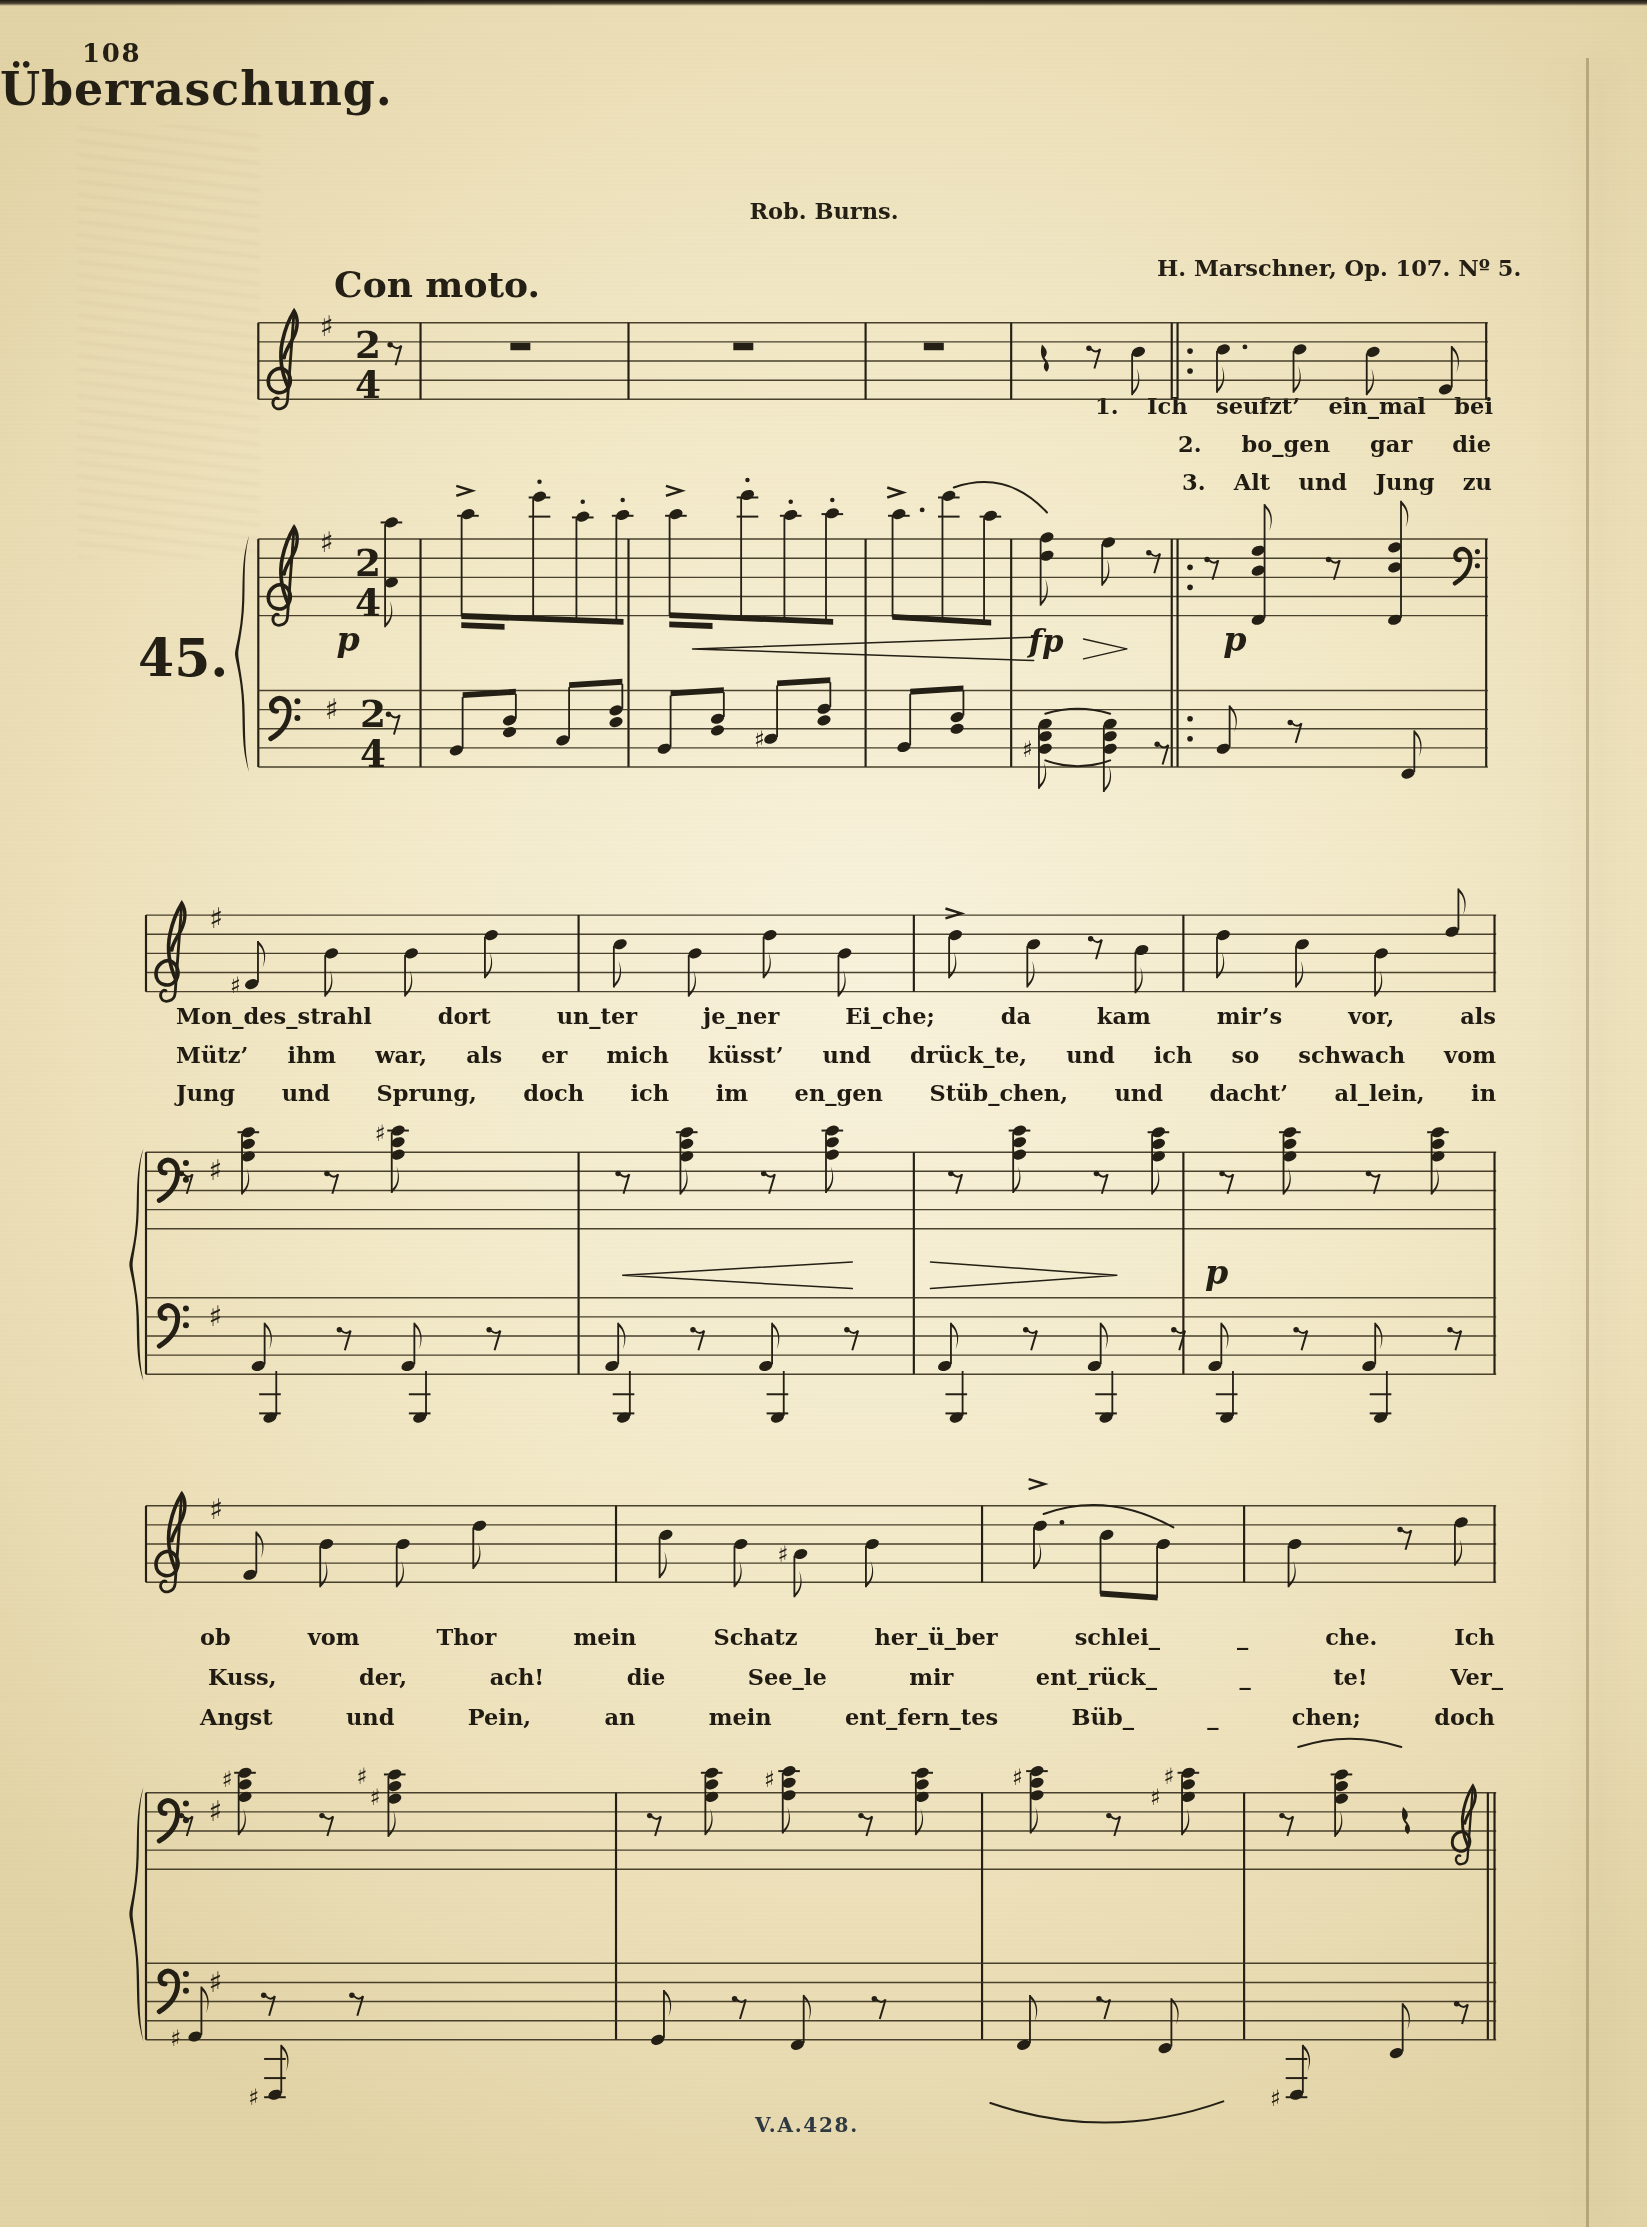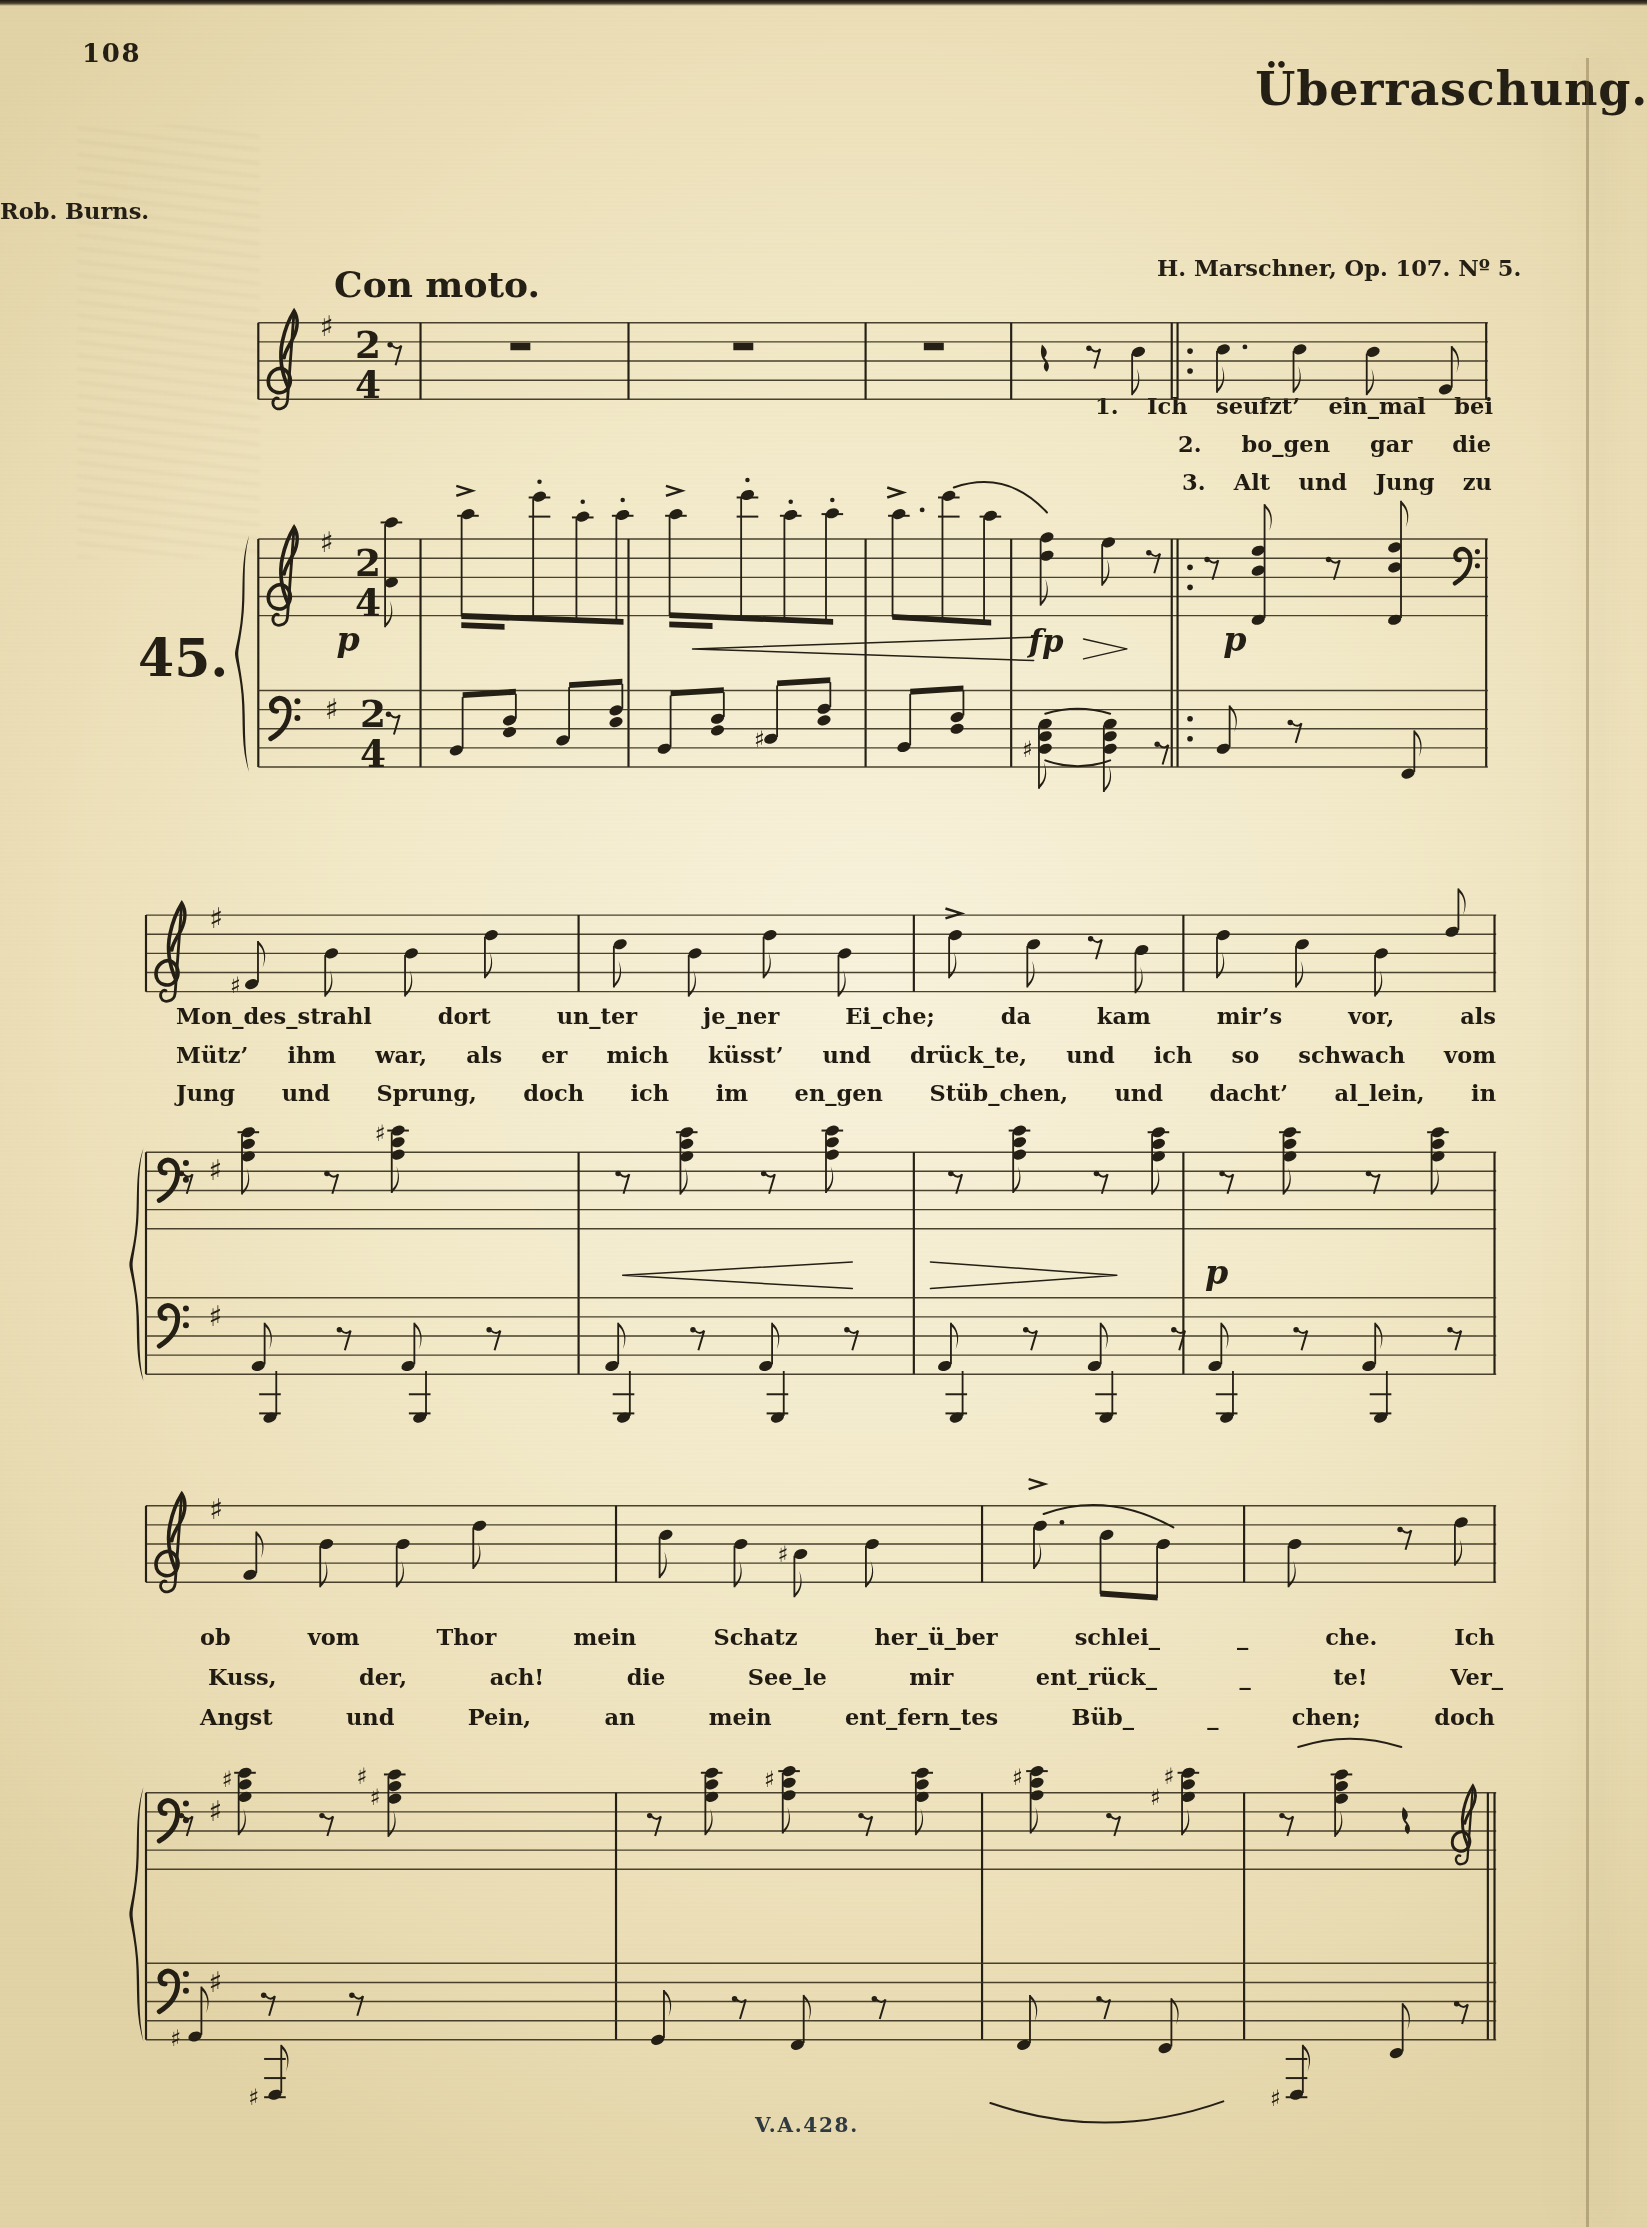--- a/index.html
+++ b/index.html
@@ -11,22 +11,22 @@
     background:linear-gradient(180deg,#1d1810 0%,#4a4130 55%,rgba(74,65,48,0) 100%);}
   .crease{position:absolute;left:1586px;top:58px;bottom:0;width:2.5px;
     background:rgba(110,92,56,.38);box-shadow:11.6px 0 28px rgba(120,100,60,.28), -25px 0 33px rgba(120,100,60,.10);}
   .grain{position:absolute;inset:0;pointer-events:none;opacity:.5;
     background:repeating-linear-gradient(0deg, rgba(120,100,60,.025) 0 1.7px, rgba(0,0,0,0) 1.7px 4.2px);}
   .bleed{position:absolute;left:77px;top:125px;width:183px;height:433px;opacity:.45;
     background:repeating-linear-gradient(7deg, rgba(100,88,60,.10) 0 3.3px, rgba(0,0,0,0) 3.3px 13.3px);
     filter:blur(1.7px);}
   .abs{position:absolute;white-space:nowrap;}
   .page-num{left:82px;top:38px;font-size:26px;font-weight:700;letter-spacing:1.7px;}
-  .title{left:0;width:1648px;top:62px;text-align:right;font-size:46px;font-weight:700;letter-spacing:0.8px;}
-  .lyricist{left:0;width:1648px;top:198px;font-size:22.5px;font-weight:700;}
+  .title{left:0;width:1648px;top:62px;text-align:left;font-size:46px;font-weight:700;letter-spacing:0.8px;}
+  .lyricist{left:0;width:1648px;top:198px;text-align:center;font-size:22.5px;font-weight:700;}
   .tempo{left:334px;top:263px;font-size:36px;font-weight:700;}
   .credit{left:1157px;top:255px;font-size:22.5px;font-weight:700;}
   .pieceno{left:138px;top:627px;font-size:52px;font-weight:700;}
   .plate{left:0;width:1614px;top:2113px;text-align:center;font-size:20px;font-weight:700;
     letter-spacing:1.7px;color:#2f3942;}
   .lyr{position:absolute;display:flex;justify-content:space-between;
     font-family:"DejaVu Serif","Liberation Serif",serif;
     font-size:22.5px;font-weight:700;color:#201b12;white-space:nowrap;}
   svg.music{position:absolute;left:0;top:0;}
   .sl{stroke:#3a321f;stroke-width:1.7;fill:none;opacity:.92;}

